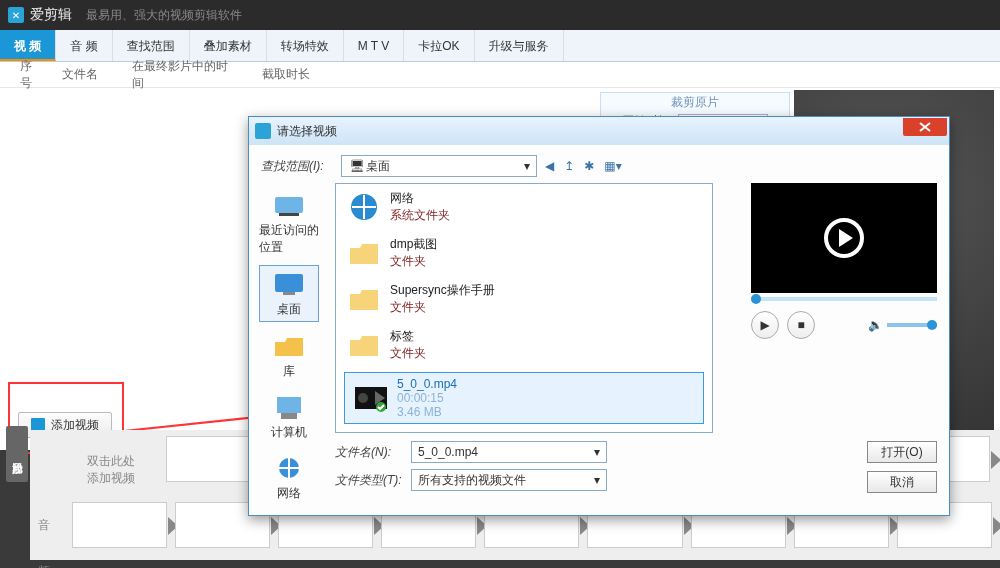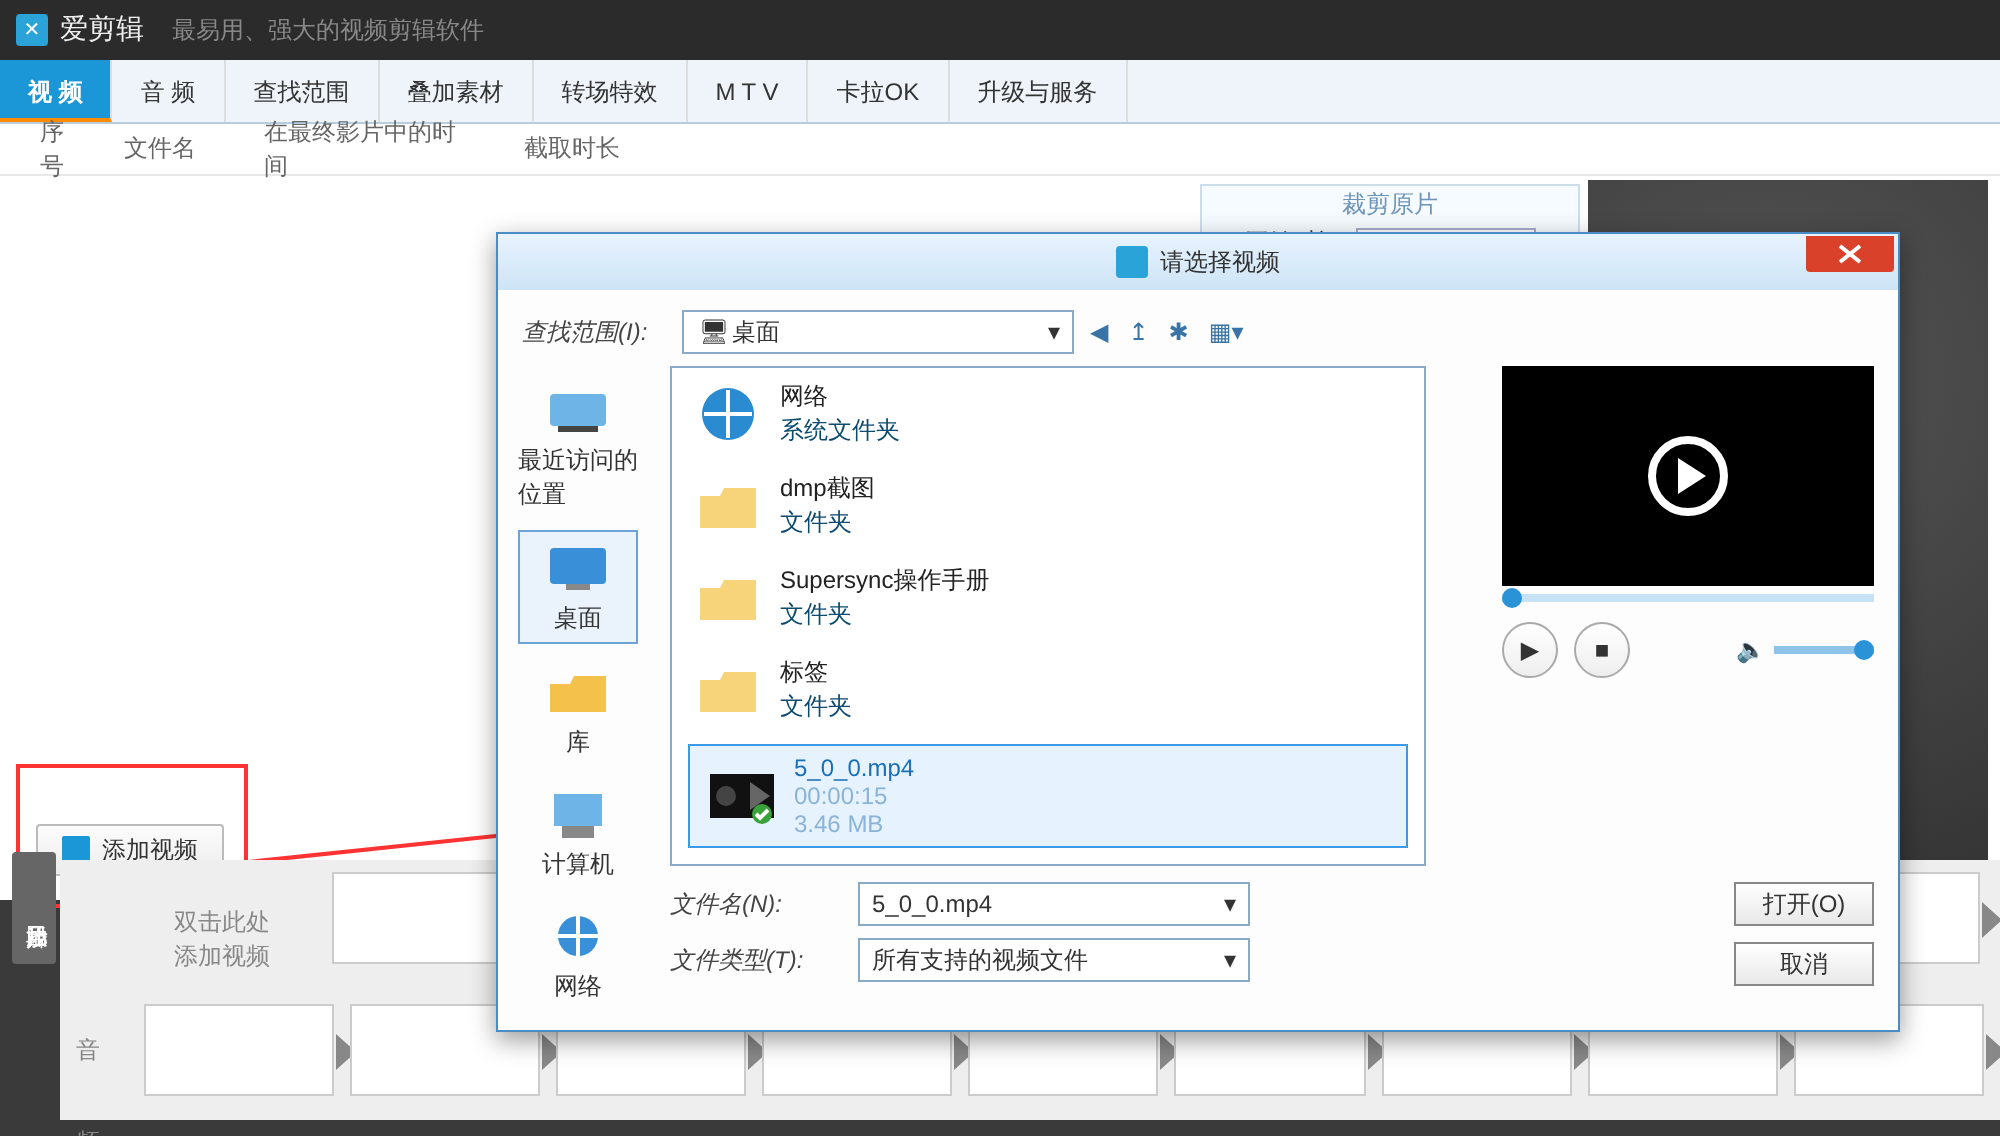--- a/index.html
+++ b/index.html
@@ -29,45 +29,45 @@
   .timeline{ position:absolute; left:30px; right:0; top:430px; height:130px; background:#eee; padding:6px 0; }
   .track-hint{ position:absolute; left:28px; top:14px; width:90px; height:40px; color:#888; display:flex;flex-direction:column;align-items:center;justify-content:center;}
   .track{ position:absolute; left:8px; right:8px; height:46px; display:flex; gap:8px;}
   .track.video{ top:6px; }
   .track.audio{ top:72px;}
   .track-lbl{ width:26px;color:#888; line-height:46px; }
   .slot{ width:96px; height:46px; background:#fff; border:1px solid #ccc; position:relative;}
   .chev{ position:absolute; right:-12px; top:14px; width:0;height:0; border-left:10px solid #888; border-top:9px solid transparent; border-bottom:9px solid transparent;}
   
   .dialog{ position:absolute; left:248px; top:116px; width:702px; height:400px; background:#fdfdfd; border:1px solid #4a8cc6; box-shadow:0 4px 12px rgba(0,0,0,.4);}
-  .dlg-title{ height:28px; background:linear-gradient(#e8f3ff,#cde4f6); display:flex; align-items:center; padding:0 6px; gap:6px; color:#333; position:relative;justify-content:center;}
+  .dlg-title{ height:28px; background:linear-gradient(#e8f3ff,#cde4f6); display:flex; align-items:center; padding:0 6px; gap:6px; color:#333; position:relative;}
   .dlg-title .ic{ width:16px;height:16px;background:#2aa3d9;border-radius:2px;}
   .dlg-close{ position:absolute; right:2px; top:1px; width:44px; height:18px; background:#d9412a; color:#fff; display:flex;align-items:center;justify-content:center; border-radius:0 0 2px 2px; cursor:pointer;}
   .dlg-body{ padding:10px 12px;}
   .dlg-row{ display:flex; align-items:center; gap:8px; margin-bottom:10px;}
   .dlg-label{ width:72px; color:#444;font-style:italic;}
   .combo{ border:1px solid #8aabc8; height:22px; display:flex;align-items:center; padding:0 6px; background:#fff; width:160px;}
   .combo.wide{ width:196px;}
   .combo-ic{ width:18px; text-align:center;}
   .toolbar-icons{ display:flex; gap:10px; color:#3a74a6;}
   .toolbar-icons span{cursor:pointer;}
   .places{ position:absolute; left:10px; top:70px; width:60px; display:flex; flex-direction:column; gap:6px; align-items:center;}
   .place{ width:60px; display:flex;flex-direction:column; align-items:center; gap:2px; padding:3px 0; cursor:pointer;}
   .place.sel{ border:1px solid #6aa3d7; background:#eaf3fc;}
   .place .pic{ width:36px;height:30px; display:flex;align-items:center;justify-content:center;}
   .place .pic svg{width:36px;height:28px;}
   .file-pane{ position:absolute; left:86px; top:66px; width:378px; height:250px; border:1px solid #8aabc8; background:#fff; overflow:hidden;}
   .file-item{ display:flex; align-items:center; gap:8px; padding:6px 10px; cursor:pointer;}
   .file-item .fic{ width:36px;height:34px;display:flex;align-items:center;justify-content:center;}
   .file-item .txt .t1{ color:#222;}
-  .file-item .txt .t2{ color:#0c4a6e;}
+  .file-item .txt .t2{ color:#7f1d1d;}
   .file-item.sel{ border:1px solid #3b9ae7; background:#e6f3ff; margin:4px 8px; padding:4px 8px;}
   .file-item.sel .t1{ color:#1a6fb7;}
   .file-item.sel .t2{ color:#8ab3d8;}
-  .bottom-row{ position:absolute; left:86px; top:324px; display:flex; align-items:center; gap:22px;}
+  .bottom-row{ position:absolute; left:86px; top:324px; display:flex; align-items:center; gap:4px;}
   .bottom-row .combo.long{ width:196px;}
   .side-preview{ position:absolute; right:12px; top:66px; width:186px;}
   .side-preview .screen{ width:186px; height:110px; background:#000; display:flex; align-items:center; justify-content:center; color:#fff; cursor:pointer;}
   .side-preview .scrub{ height:4px; margin-top:4px; background:#c5e2f7; position:relative;}
   .side-preview .scrub .dot{ position:absolute; left:0; top:-3px; width:10px;height:10px;border-radius:50%;background:#2a93d8;}
   .controls{ display:flex; gap:8px; margin-top:10px; align-items:center;}
   .rbtn{ width:28px;height:28px;border:1px solid #aaa;border-radius:50%;display:flex;align-items:center;justify-content:center;background:linear-gradient(#fff,#eee);cursor:pointer;}
   .vol{ margin-left:auto; display:flex; align-items:center; gap:4px;}
   .vol .bar{ width:50px; height:4px; background:#8ec3ea; position:relative;}
   .vol .bar .dot{position:absolute;right:0;top:-3px;width:10px;height:10px;border-radius:50%;background:#2a93d8;}

